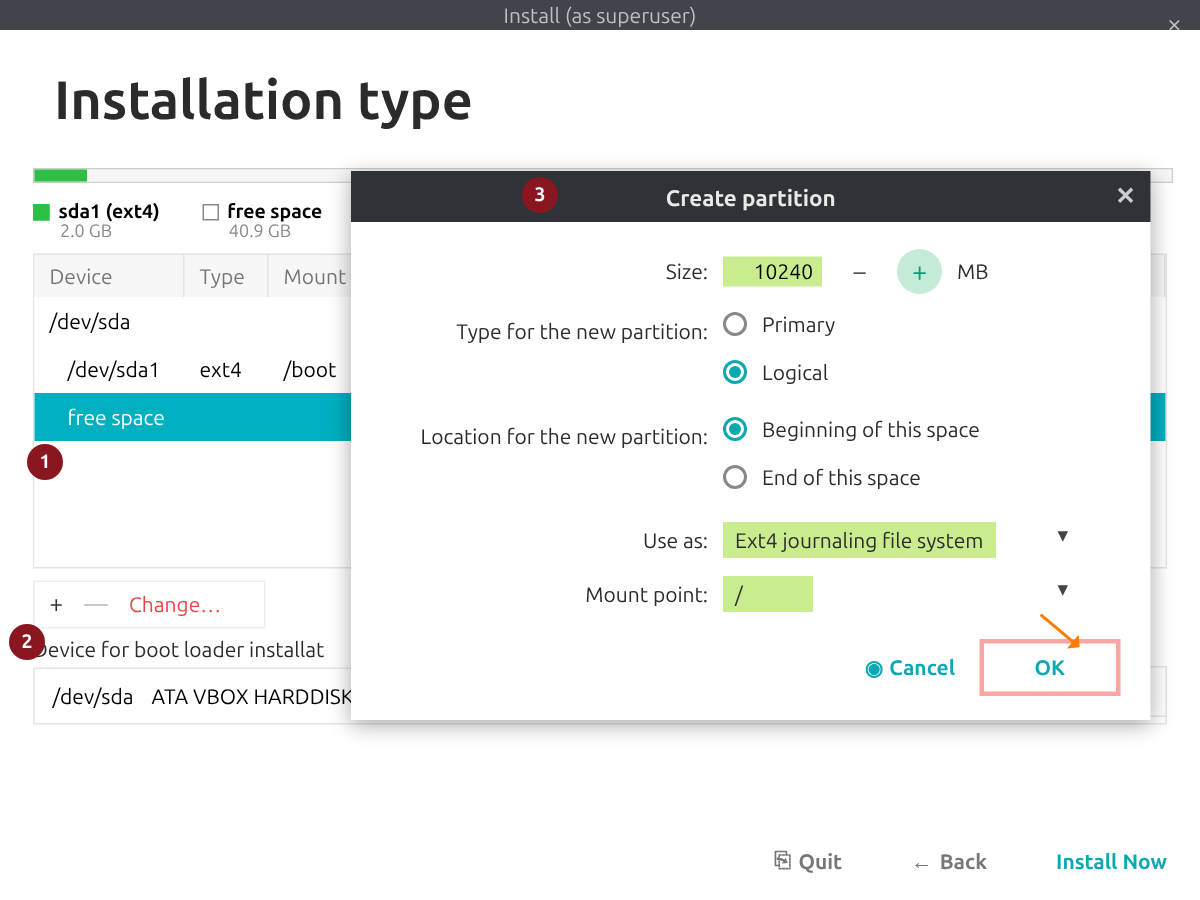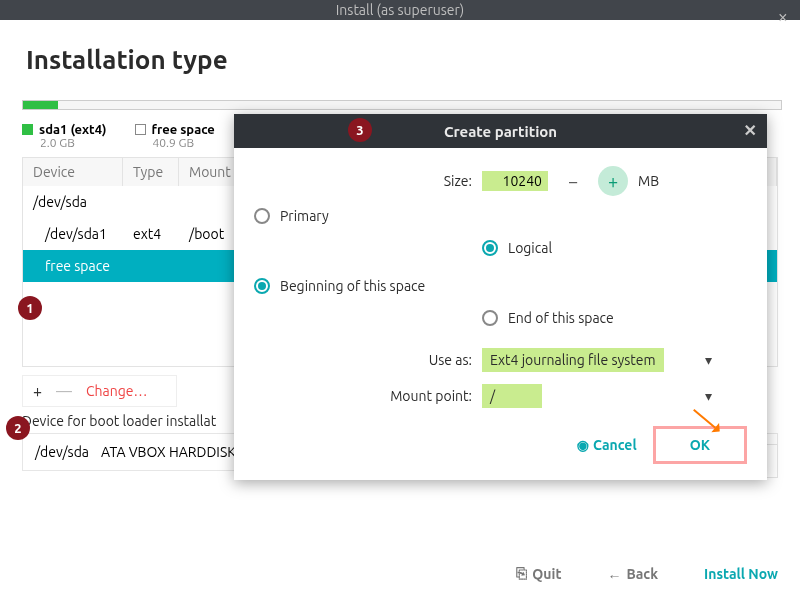--- a/index.html
+++ b/index.html
@@ -1,21 +1,21 @@
 <!DOCTYPE html>
 <html><head>
 <meta charset="utf-8">
 <style>
 * { box-sizing: border-box; margin: 0; padding: 0; font-family: "Segoe UI", Ubuntu, Arial, sans-serif; }
 body { width: 800px; height: 600px; background: #fff; position: relative; overflow: hidden; }
 
 .titlebar { height: 20px; background: #41454b; color: #bfbfbf; display: flex; align-items: center; justify-content: center; position: relative; font-size: 14px; }
 .titlebar .close { position: absolute; right: 12px; top: 6px; color: #bfbfbf; font-size: 18px; cursor: pointer; }
 
-.heading { color: #2b2b2b; font-size: 26px; font-weight: 600; padding: 25px 26px 8px; }
+.heading { color: #2b2b2b; font-size: 36px; font-weight: 600; padding: 25px 36px 8px; }
 
 .diskbar-wrap { padding: 18px 22px 6px; }
 .diskbar { height: 10px; width: 760px; display: flex; border: 1px solid #ccc; background: #f5f5f5; }
 .diskbar .used { background: #2fbf44; width: 35px; }
 .diskbar .free { flex: 1; background: #f5f5f5; }
 
 .legend { padding: 6px 22px 8px; display: flex; gap: 28px; font-size: 13px; }
 .legend .item { display: flex; flex-direction: column; }
 .legend .item .top { display: flex; align-items: center; gap: 6px; font-weight: 600; }
 .legend .sw { width: 11px; height: 11px; display: inline-block; border: 1px solid #888; }
@@ -56,21 +56,21 @@
 .frow .ctl { flex: 1; display: flex; align-items: center; gap: 10px; }
 .sizebox { width: 66px; text-align: right; padding: 2px 6px; background: #c9ec8f; border: none; font-size: 14px; }
 .circle-btn { width: 30px; height: 30px; border-radius: 50%; display: flex; align-items: center; justify-content: center; font-size: 18px; }
 .circle-btn.minus { color: #555; }
 .circle-btn.plus { background: #c4ebd8; color: #0a9c76; }
 .radio { width: 16px; height: 16px; border: 2px solid #888; border-radius: 50%; display: inline-flex; align-items: center; justify-content: center; }
 .radio.on { border-color: #0aa8b0; }
 .radio.on::after { content: ""; width: 8px; height: 8px; background: #0aa8b0; border-radius: 50%; }
 .opt { display: flex; align-items: center; gap: 10px; padding-left: 0; margin-bottom: 10px; }
 .sel-hl { background: #c9ec8f; padding: 4px 8px; flex: 0 0 auto; }
-.sel-row { display: flex; align-items: center; width: 230px; }
+.sel-row { display: flex; align-items: flex-start; width: 230px; }
 .sel-row .caret { margin-left: auto; color: #444; }
 .obuttons { display: flex; justify-content: flex-end; gap: 16px; margin-top: 18px; align-items: center; }
 .obuttons .cancel { color: #0aa8b0; font-weight: 600; display: flex; align-items: center; gap: 4px; }
 .obuttons .ok { border: 3px solid #fca5a5; padding: 8px 34px; color: #0aa8b0; font-weight: 600; background: #fff; }
 
 .numbadge { position: absolute; width: 24px; height: 24px; border-radius: 50%; background: #8a1620; color: #fff; font-size: 13px; font-weight: 700; display: flex; align-items: center; justify-content: center; }
 .nb1 { left: 18px; top: 296px; }
 .nb2 { left: 6px; top: 416px; }
 .nb3 { left: 348px; top: 118px; }
 
@@ -169,37 +169,39 @@
     <div class="frow">
       <div class="lab">Size:</div>
       <div class="ctl">
         <input class="sizebox" value="10240" style="">
         <span class="circle-btn minus">−</span>
         <span class="circle-btn plus">+</span>
         <span>MB</span>
       </div>
     </div>
     <div class="frow">
+      <div class="lab">Type for the new partition:</div>
       <div class="ctl">
           <div class="opt">
             <span class="radio"></span>
             <span>Primary</span>
           </div>
         </div>
     </div>
     <div class="frow" style="margin-top:-6px">
       <div class="lab"></div>
       <div class="ctl">
           <div class="opt">
             <span class="radio on"></span>
             <span>Logical</span>
           </div>
         </div>
     </div>
     <div class="frow">
+      <div class="lab">Location for the new partition:</div>
       <div class="ctl">
           <div class="opt">
             <span class="radio on"></span>
             <span>Beginning of this space</span>
           </div>
         </div>
     </div>
     <div class="frow" style="margin-top:-6px">
       <div class="lab"></div>
       <div class="ctl">

